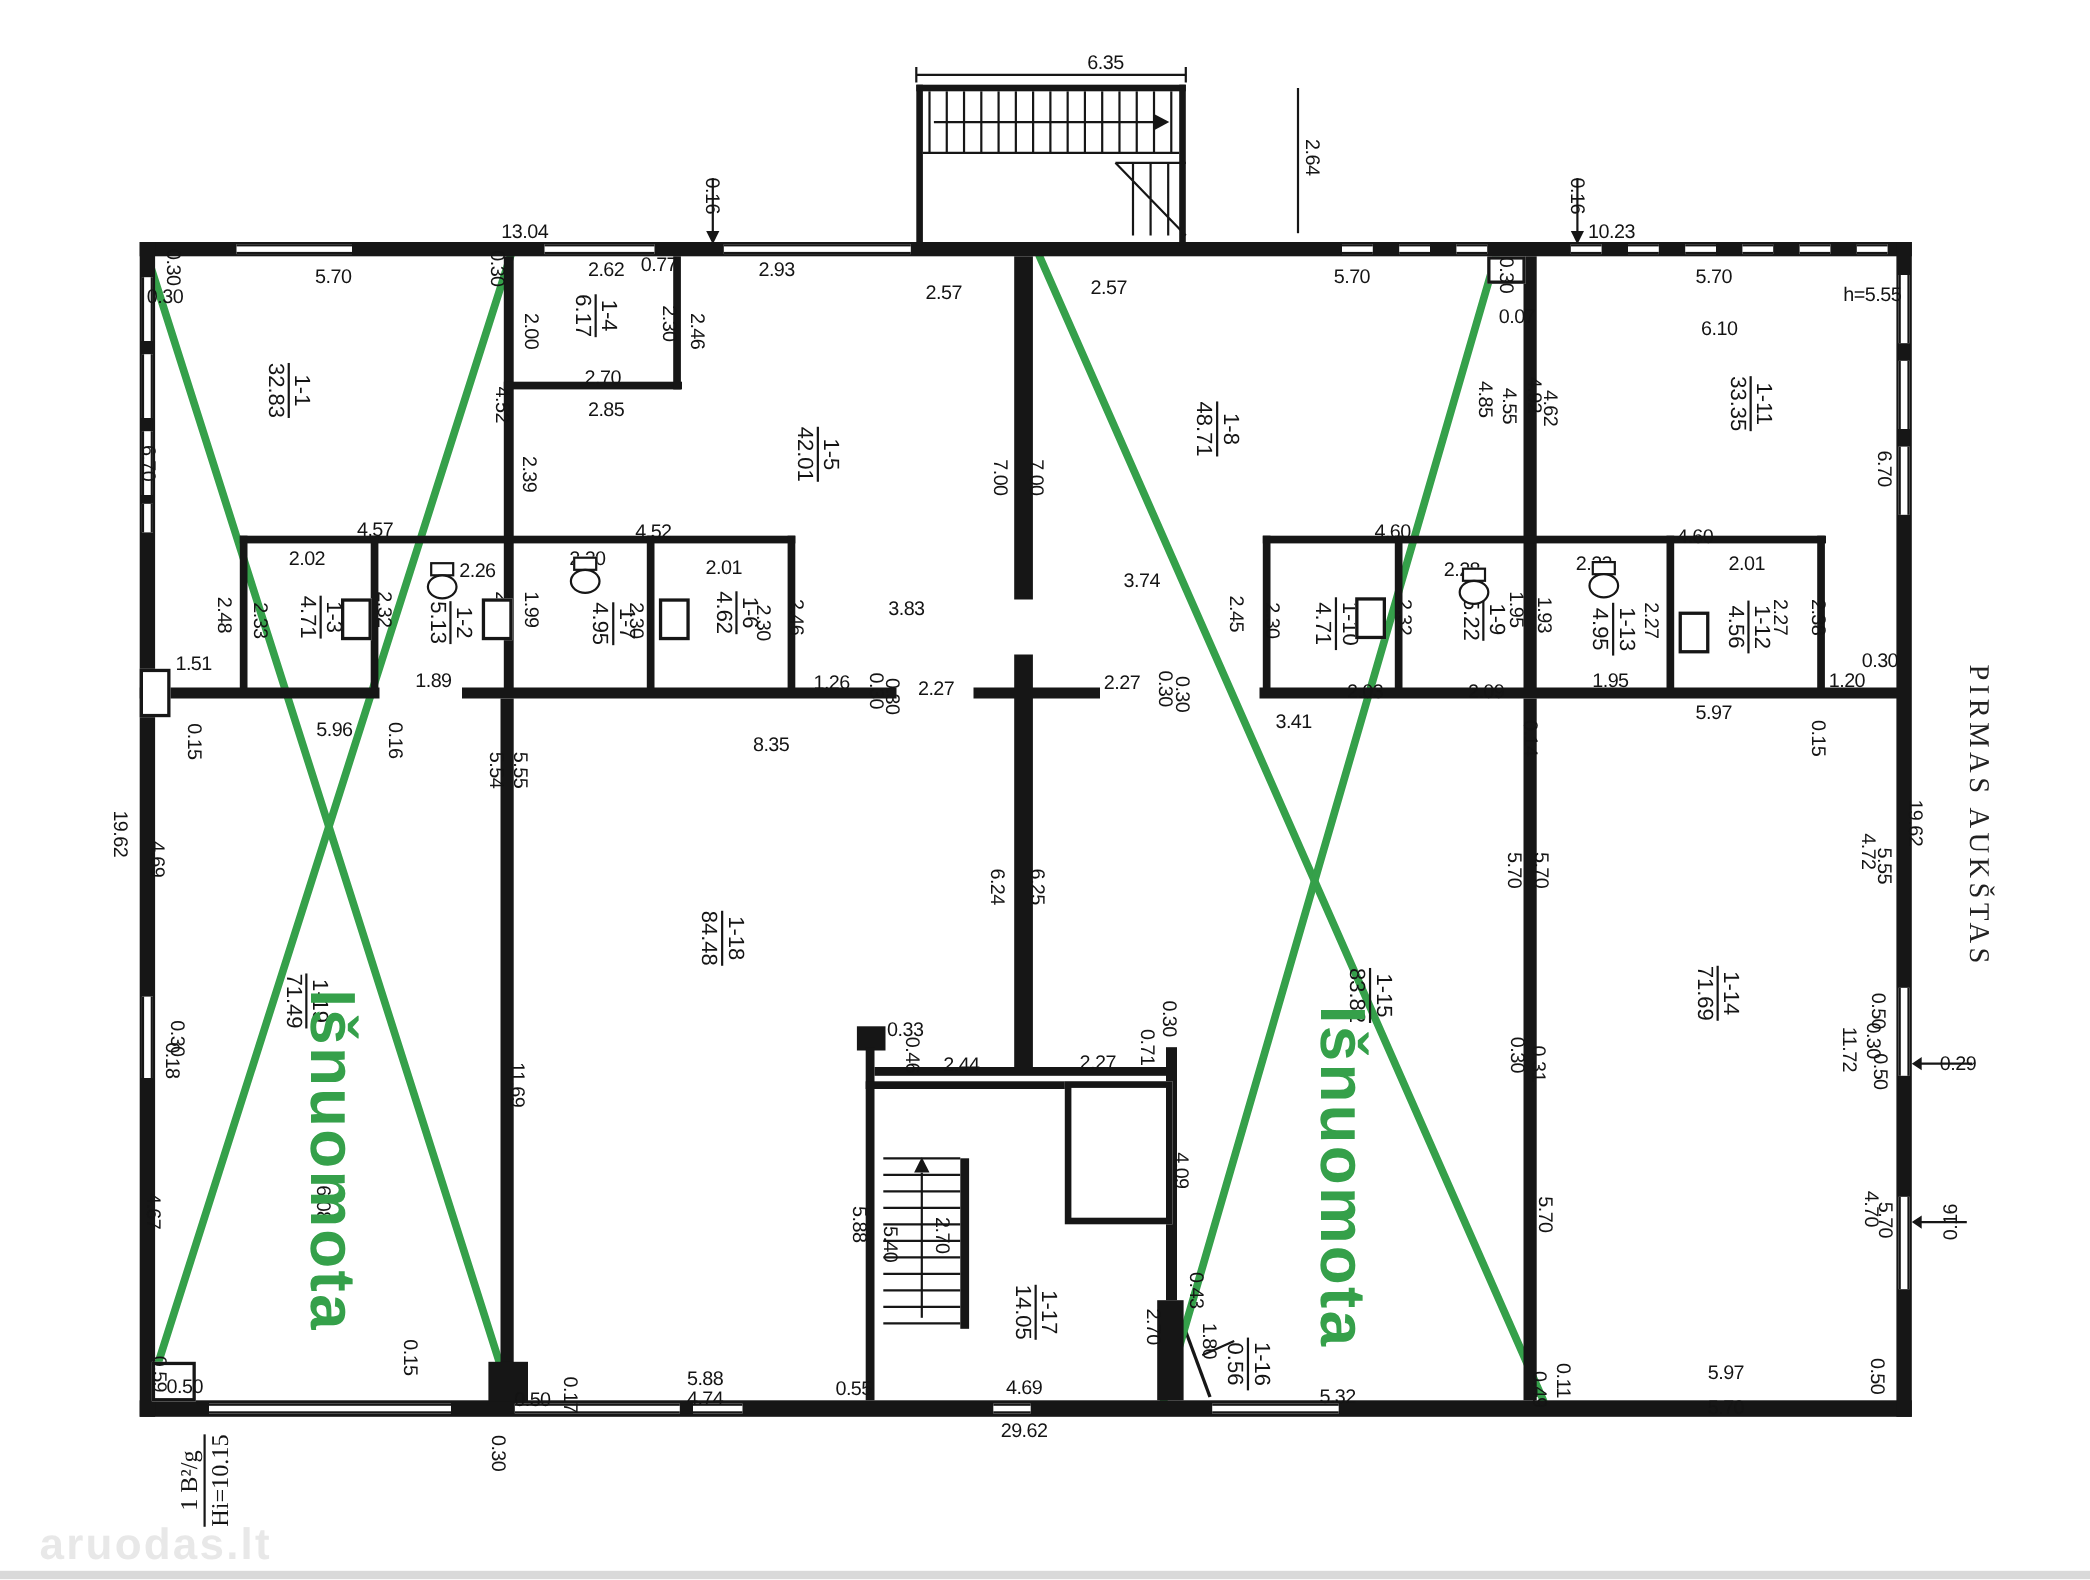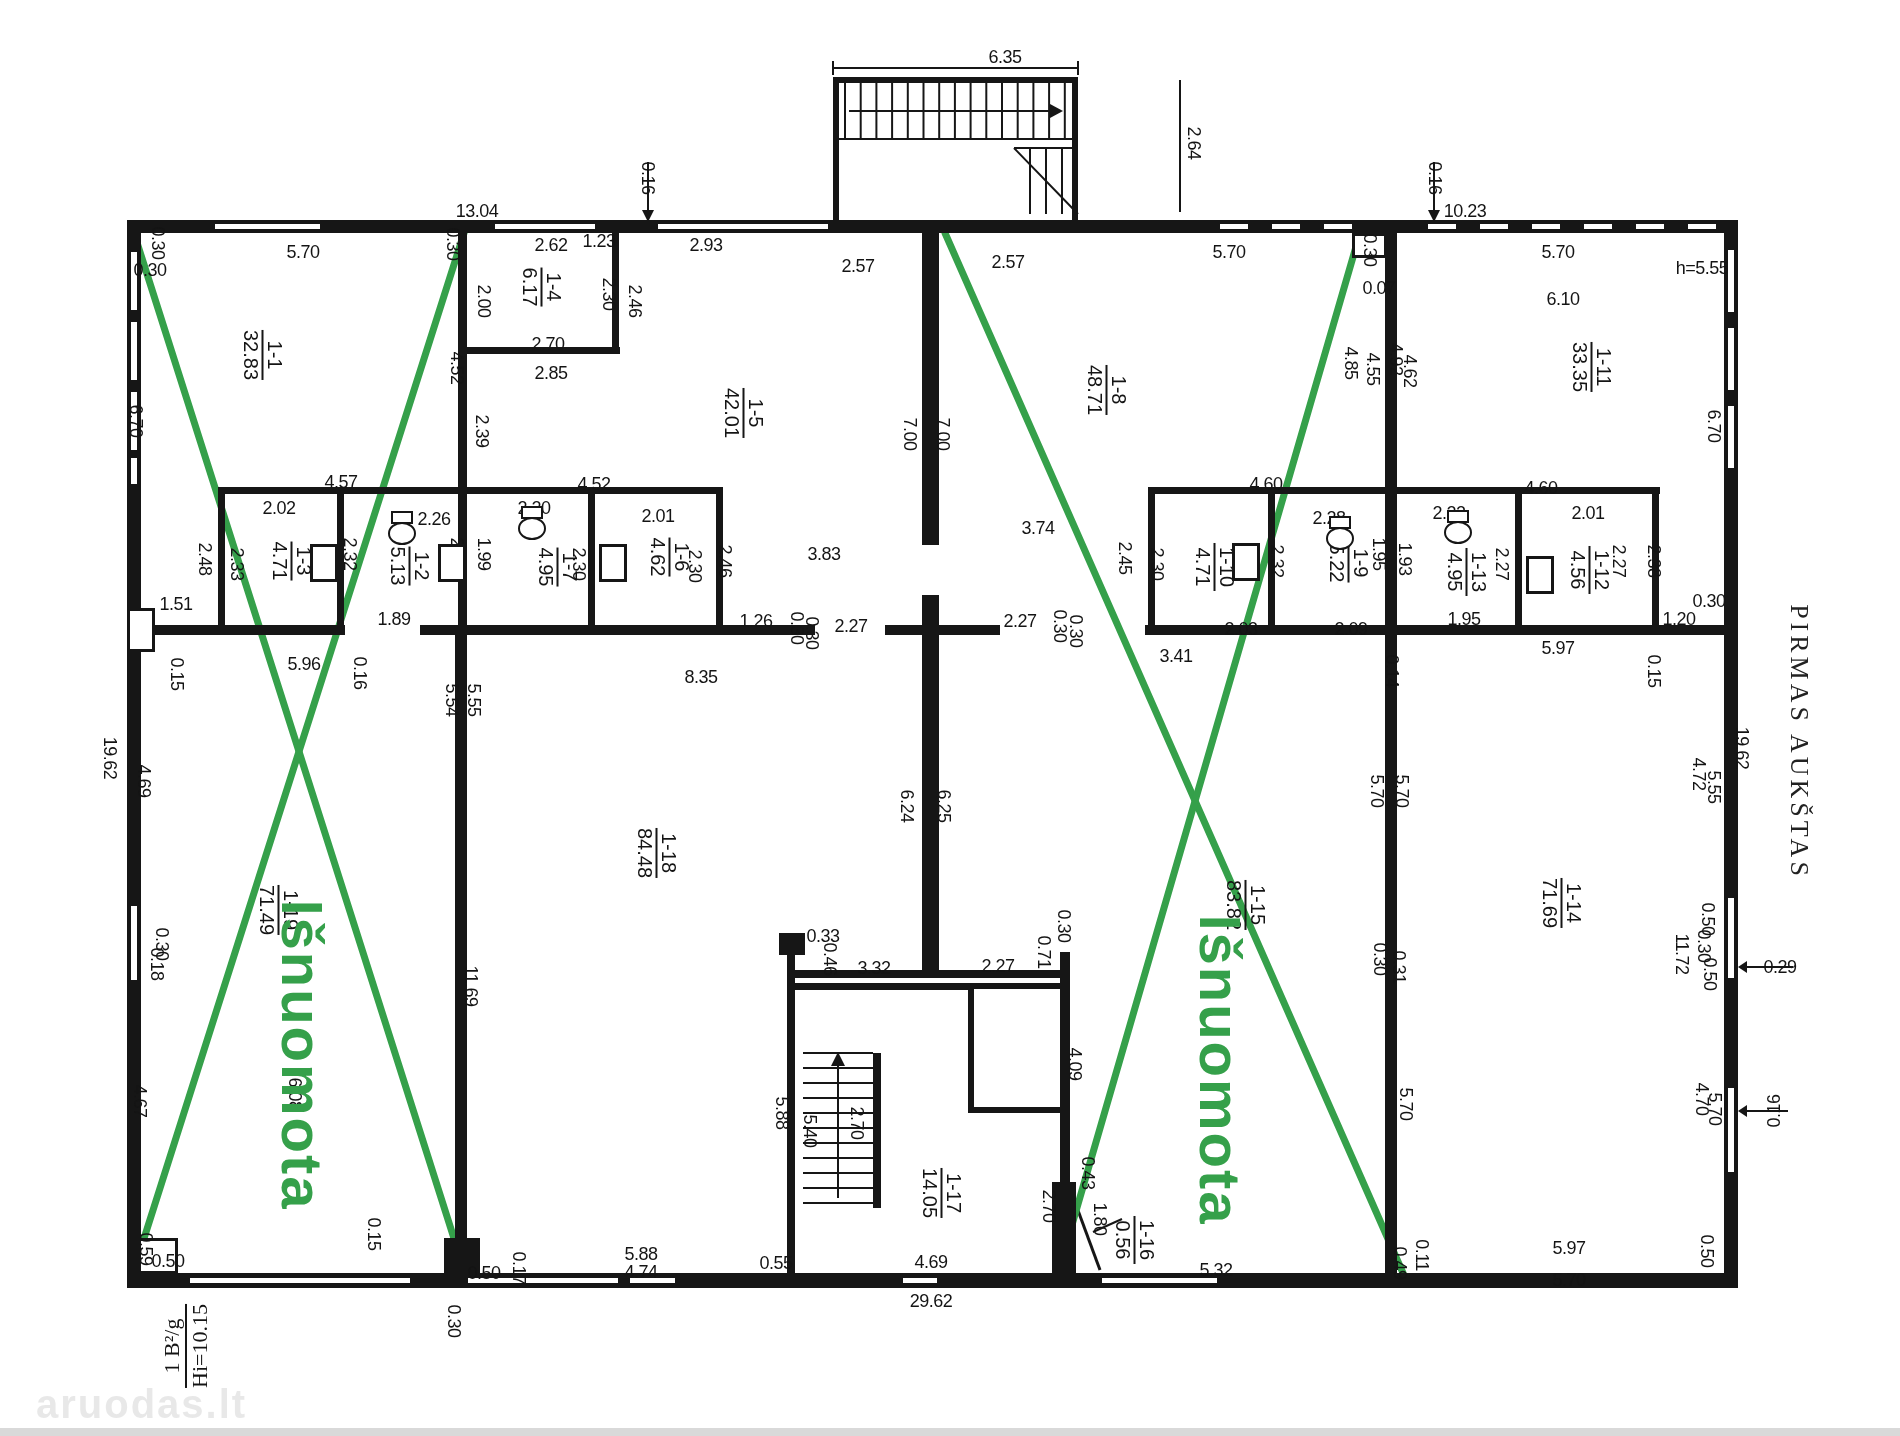--- a/index.html
+++ b/index.html
@@ -174,21 +174,21 @@
     <div class="dim v" style="left: 647px; top: 178px;">0.16</div>
     <div class="dim" style="left: 477px; top: 211px;">13.04</div>
     <div class="dim v" style="left: 1434px; top: 178px;">0.16</div>
     <div class="dim" style="left: 1465px; top: 211px;">10.23</div>
     <div class="dim" style="left: 1702px; top: 268px;">h=5.55</div>
     <div class="dim v" style="left: 157px; top: 243px;">0.30</div>
     <div class="dim" style="left: 150px; top: 270px;">0.30</div>
     <div class="dim" style="left: 303px; top: 252px;">5.70</div>
     <div class="dim v" style="left: 452px; top: 244px;">0.30</div>
     <div class="dim" style="left: 551px; top: 245px;">2.62</div>
-    <div class="dim" style="left: 599px; top: 241px;">1.23</div>
+    <div class="dim" style="left: 599px; top: 241px;">0.77</div>
     <div class="dim" style="left: 706px; top: 245px;">2.93</div>
     <div class="dim" style="left: 858px; top: 266px;">2.57</div>
     <div class="dim" style="left: 1008px; top: 262px;">2.57</div>
     <div class="dim" style="left: 1229px; top: 252px;">5.70</div>
     <div class="dim v" style="left: 1369px; top: 250px;">0.30</div>
     <div class="dim" style="left: 1379px; top: 288px;">0.07</div>
     <div class="dim" style="left: 1558px; top: 252px;">5.70</div>
     <div class="dim" style="left: 1563px; top: 299px;">6.10</div>
     <div class="dim v" style="left: 483px; top: 301px;">2.00</div>
     <div class="dim v" style="left: 608px; top: 294px;">2.30</div>
@@ -278,21 +278,21 @@
     <div class="dim v" style="left: 470px; top: 986px;">11.69</div>
     <div class="dim v" style="left: 1376px; top: 791px;">5.70</div>
     <div class="dim v" style="left: 1401px; top: 791px;">5.70</div>
     <div class="dim v" style="left: 1379px; top: 959px;">0.30</div>
     <div class="dim v" style="left: 1398px; top: 967px;">0.31</div>
     <div class="dim v" style="left: 1405px; top: 1104px;">5.70</div>
     <div class="dim v" style="left: 906px; top: 806px;">6.24</div>
     <div class="dim v" style="left: 943px; top: 806px;">6.25</div>
     <div class="dim" style="left: 823px; top: 936px;">0.33</div>
     <div class="dim v" style="left: 829px; top: 959px;">0.46</div>
-    <div class="dim" style="left: 874px; top: 968px;">3.32</div>
+    <div class="dim" style="left: 874px; top: 968px;">2.44</div>
     <div class="dim" style="left: 998px; top: 966px;">2.27</div>
     <div class="dim v" style="left: 1043px; top: 952px;">0.71</div>
     <div class="dim v" style="left: 1063px; top: 926px;">0.30</div>
     <div class="dim v" style="left: 1074px; top: 1064px;">4.09</div>
     <div class="dim v" style="left: 781px; top: 1113px;">5.88</div>
     <div class="dim v" style="left: 809px; top: 1131px;">5.40</div>
     <div class="dim v" style="left: 856px; top: 1123px;">2.70</div>
     <div class="dim v" style="left: 1048px; top: 1206px;">2.70</div>
     <div class="dim v" style="left: 1099px; top: 1219px;">1.80</div>
     <div class="dim v" style="left: 1087px; top: 1173px;">0.43</div>

